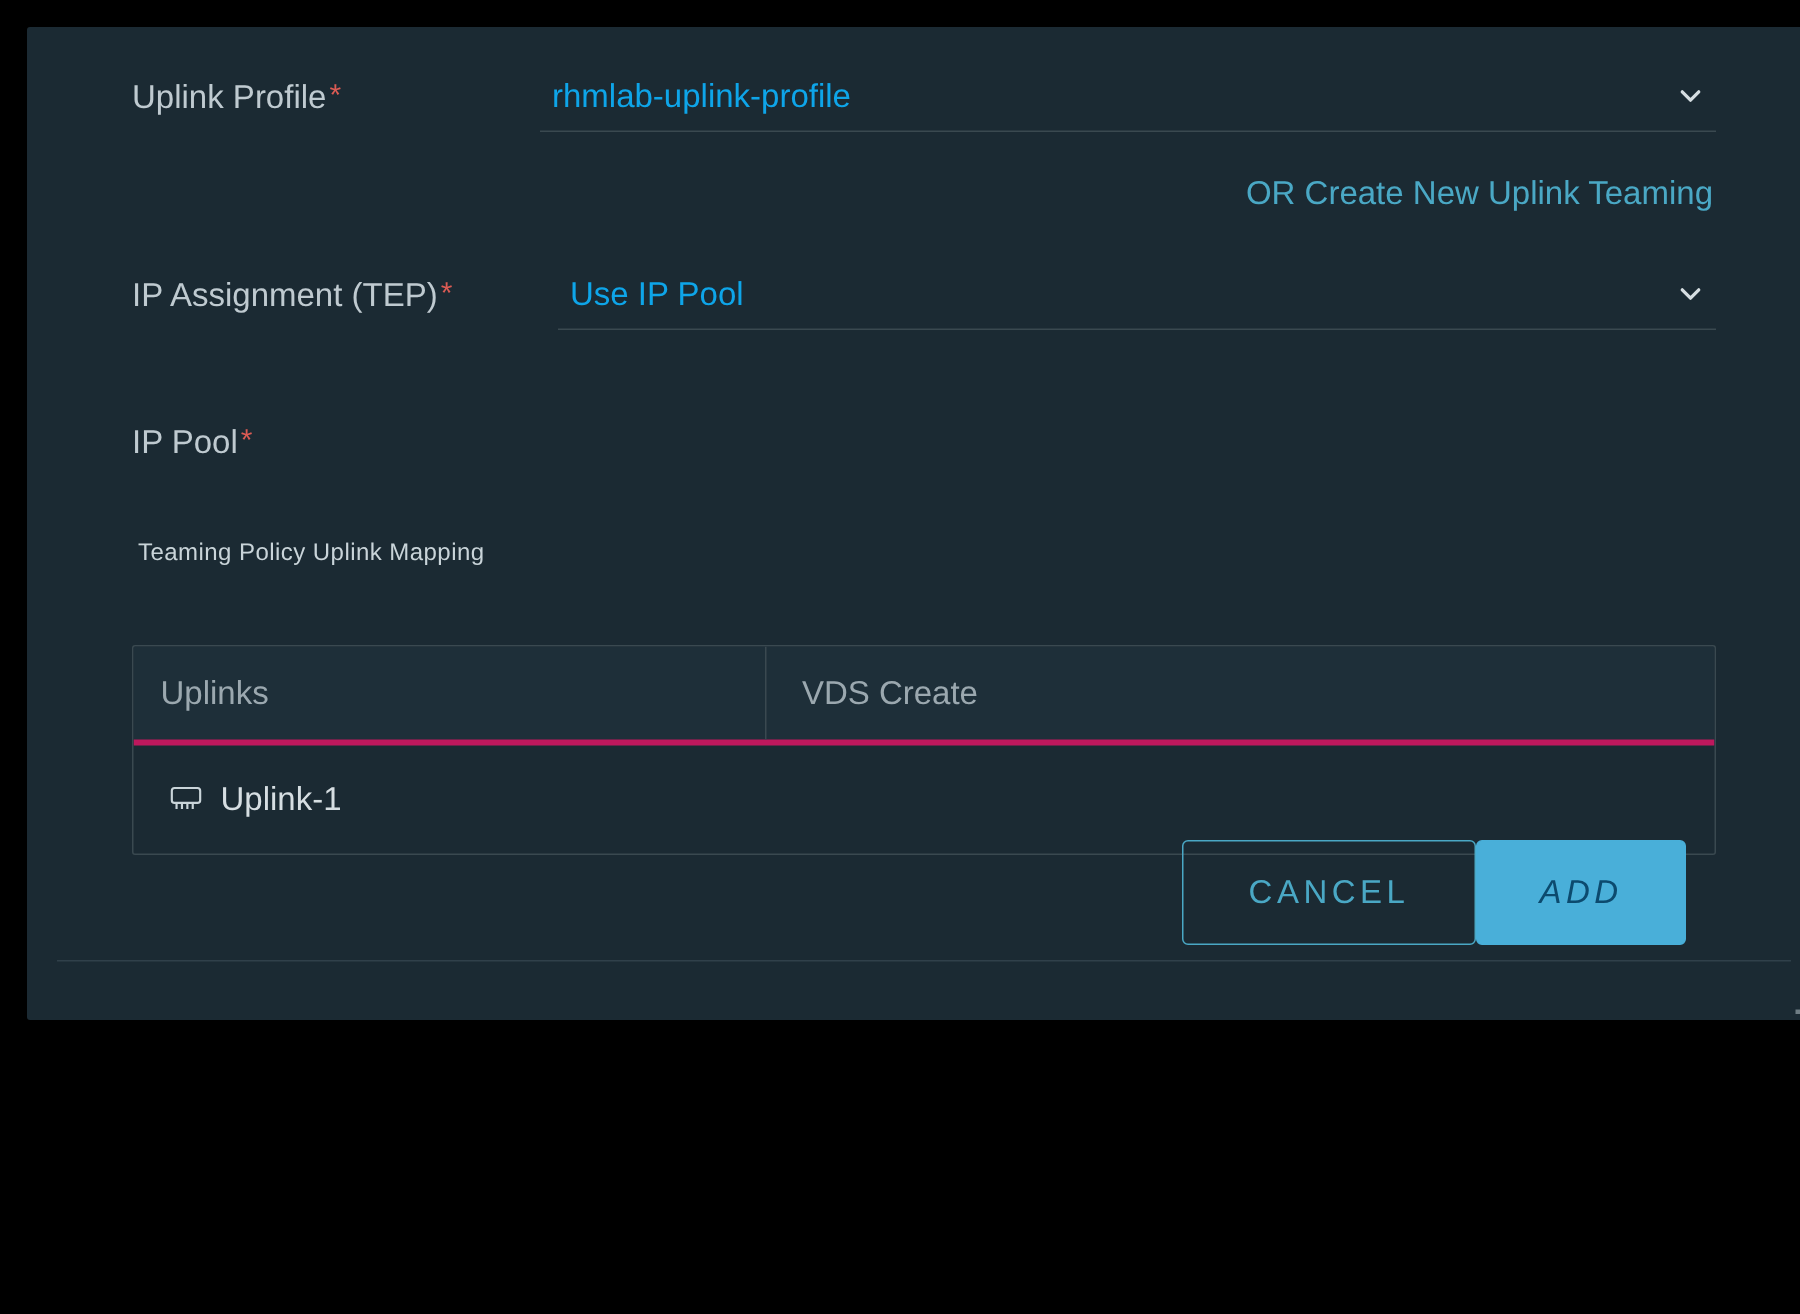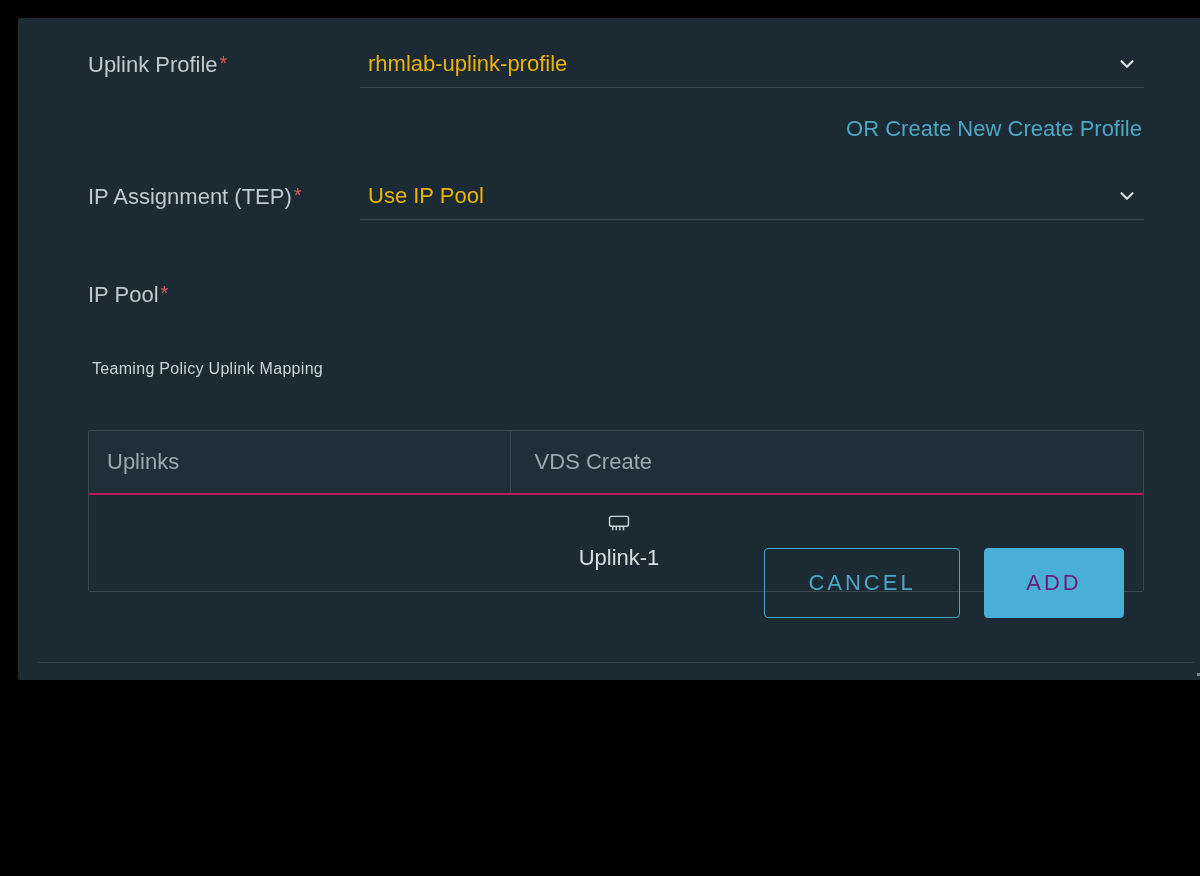--- a/index.html
+++ b/index.html
@@ -47,59 +47,59 @@
   .select-cell {
     flex: 1;
   }
   .select-box {
     display: flex;
     align-items: center;
     justify-content: space-between;
     height: 48px;
     border-bottom: 1px solid #3a4950;
     font-size: 22px;
-    color: #eab308;
+    color: #0ea5e9;
     padding-left: 8px;
     padding-right: 6px;
     cursor: pointer;
   }
   .chevron svg { display:block; }
   .link-row {
     display: flex;
     justify-content: flex-end;
     padding-right: 2px;
     margin-top: 28px;
     margin-bottom: 30px;
   }
   .link-row a {
     color: #4aa8c5;
     font-size: 22px;
     text-decoration: none;
     cursor: pointer;
   }
-  .row-gap-large { margin-bottom: 50px; }
+  .row-gap-large { margin-bottom: 50px; gap: 12px; }
 
   .section-heading {
     font-size: 16px;
     color: #c9d4d9;
     margin-top: 50px;
     margin-bottom: 52px;
     padding-left: 4px;
     letter-spacing: 0.3px;
   }
 
   .uplink-table {
     border: 1px solid #3a4950;
     border-radius: 2px;
     overflow: hidden;
   }
   .uplink-header {
     display: flex;
     background: #1e2f39;
-    border-bottom: 2px solid #be185d;
+    border-bottom: 4px solid #be185d;
   }
   .uplink-header .col {
     padding: 18px 18px;
     font-size: 22px;
     color: #9ba8af;
     font-weight: 400;
   }
   .uplink-header .col:first-child {
     flex: 0 0 40%;
     border-right: 1px solid #3a4950;
@@ -110,21 +110,20 @@
   }
   .uplink-row {
     display: flex;
     align-items: center;
     min-height: 72px;
   }
   .uplink-row .col {
     padding: 20px 18px;
     font-size: 22px;
     color: #d6dee2;
-    flex-direction: column;
   }
   .uplink-row .col:first-child {
     flex: 0 0 40%;
     display: flex;
     align-items: center;
     gap: 12px;
   }
   .uplink-row .col:last-child {
     flex: 1;
     padding-left: 24px;
@@ -137,23 +136,22 @@
 
   .divider {
     border: none;
     border-top: 1px solid #30404a;
     margin: 70px 20px 0 20px;
   }
 
   .footer {
     position: absolute;
     right: 90px;
-    bottom: 62px;
-    display: flex;
-    gap: 24px;
+    bottom: 50px;
+    display: flex;
   }
   .btn {
     height: 70px;
     min-width: 140px;
     padding: 0 34px;
     font-size: 22px;
     letter-spacing: 3px;
     border-radius: 4px;
     display: inline-flex;
     align-items: center;
@@ -163,23 +161,24 @@
   }
   .btn-cancel {
     background: transparent;
     border: 1px solid #4aa8c5;
     color: #4aa8c5;
     min-width: 196px;
   }
   .btn-add {
     background: #49afd9;
     border: 1px solid #49afd9;
-    color: #701a75;
+    color: #0c4a6e;
     min-width: 140px;
     font-weight: 500;
+    font-style: italic;
   }
 
   .resize-grip {
     position: absolute;
     right: 4px;
     bottom: 4px;
     width: 16px;
     height: 16px;
   }
   .resize-grip span {
@@ -206,21 +205,21 @@
           <span class="chevron">
             <svg width="22" height="22" viewBox="0 0 24 24" fill="none">
                 <path d="M6 9l6 6 6-6" stroke="#d6dee2" stroke-width="2.4" stroke-linecap="round" stroke-linejoin="round"></path>
               </svg>
           </span>
         </div>
       </div>
     </div>
 
     <div class="link-row">
-      <a>OR Create New Create Profile</a>
+      <a>OR Create New Uplink Teaming</a>
     </div>
 
     <div class="form-row row-gap-large">
       <div class="label-cell">
         <span>IP Assignment (TEP)</span><span class="required">*</span>
       </div>
       <div class="select-cell">
         <div class="select-box">
           <span>Use IP Pool</span>
           <span class="chevron">

